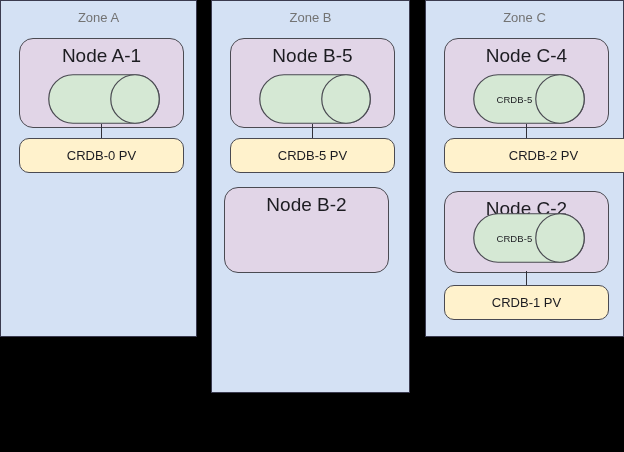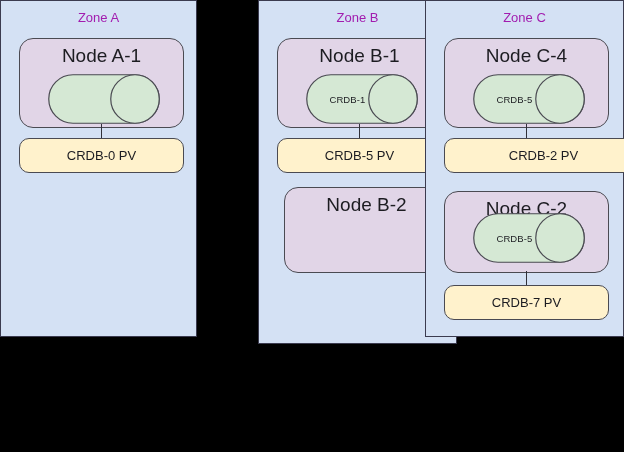--- a/index.html
+++ b/index.html
@@ -27,21 +27,21 @@
     border: 1px solid #3b3b4f;
     box-sizing: border-box;
   }
   .zone-title {
     position: absolute;
     left: 0;
     right: 0;
     top: 9px;
     text-align: center;
     font-size: 13px;
-    color: #a21caf;
+    color: #737373;
     line-height: 16px;
   }
   
   .node {
     position: absolute;
     background: #e1d5e7;
     border: 1px solid #4a4a52;
     border-radius: 14px;
     box-sizing: border-box;
   }
@@ -112,34 +112,33 @@
         <svg width="112" height="50" viewBox="0 0 112 50">
           <path d="M 25 0.75 L 87 0.75 A 24.25 24.25 0 0 1 87 49.25 L 25 49.25 A 24.25 24.25 0 0 1 25 0.75 Z" fill="#d5e8d4" stroke="#4a4a52" stroke-width="1.2"></path>
           <circle cx="87" cy="25" r="24.25" fill="#d5e8d4" stroke="#4a4a52" stroke-width="1.2"></circle>
         </svg>
       </div>
       <div class="connector" style="left: 100px; top: 123px; height: 14px;"></div>
       <div class="pv" style="left: 18px; top: 137px; width: 165px; height: 35px;">
         <span class="pv-label">CRDB-0 PV</span>
       </div>
     </div>
-    <div class="zone" style="left: 211px; top: 0px; width: 199px; height: 344px; margin-left: 47px;">
+    <div class="zone" style="left: 211px; top: 0px; width: 199px; height: 393px;">
       <div class="zone-title">Zone B</div>
       <div class="node" style="left: 18px; top: 37px; width: 165px; height: 90px;">
-        <div class="node-title">Node B-1</div>
+        <div class="node-title">Node B-5</div>
       </div>
-      <div class="node" style="left: 25px; top: 186px; width: 165px; height: 86px;">
+      <div class="node" style="left: 12px; top: 186px; width: 165px; height: 86px;">
         <div class="node-title">Node B-2</div>
       </div>
       <div class="cyl" style="left: 47px; top: 73px; width: 112px; height: 50px;">
         <svg width="112" height="50" viewBox="0 0 112 50">
           <path d="M 25 0.75 L 87 0.75 A 24.25 24.25 0 0 1 87 49.25 L 25 49.25 A 24.25 24.25 0 0 1 25 0.75 Z" fill="#d5e8d4" stroke="#4a4a52" stroke-width="1.2"></path>
           <circle cx="87" cy="25" r="24.25" fill="#d5e8d4" stroke="#4a4a52" stroke-width="1.2"></circle>
         </svg>
-        <div class="cyl-label">CRDB-1</div>
       </div>
       <div class="connector" style="left: 100px; top: 123px; height: 14px;"></div>
       <div class="pv" style="left: 18px; top: 137px; width: 165px; height: 35px;">
         <span class="pv-label">CRDB-5 PV</span>
       </div>
     </div>
     <div class="zone" style="left: 425px; top: 0px; width: 199px; height: 337px;">
       <div class="zone-title">Zone C</div>
       <div class="node" style="left: 18px; top: 37px; width: 165px; height: 90px;">
         <div class="node-title">Node C-4</div>
@@ -160,16 +159,16 @@
           <circle cx="87" cy="25" r="24.25" fill="#d5e8d4" stroke="#4a4a52" stroke-width="1.2"></circle>
         </svg>
         <div class="cyl-label">CRDB-5</div>
       </div>
       <div class="connector" style="left: 100px; top: 123px; height: 14px;"></div>
       <div class="connector" style="left: 100px; top: 270px; height: 14px;"></div>
       <div class="pv" style="left: 18px; top: 137px; width: 199px; height: 35px;">
         <span class="pv-label">CRDB-2 PV</span>
       </div>
       <div class="pv" style="left: 18px; top: 284px; width: 165px; height: 35px;">
-        <span class="pv-label">CRDB-7 PV</span>
+        <span class="pv-label">CRDB-1 PV</span>
       </div>
     </div>
   </div>
 
 </body></html>

